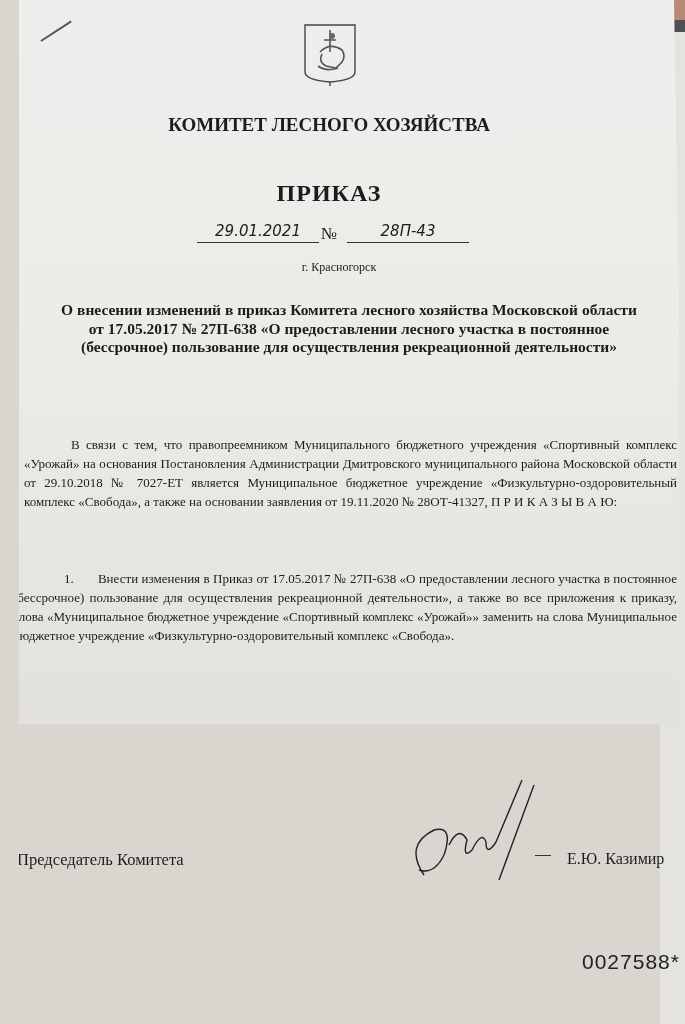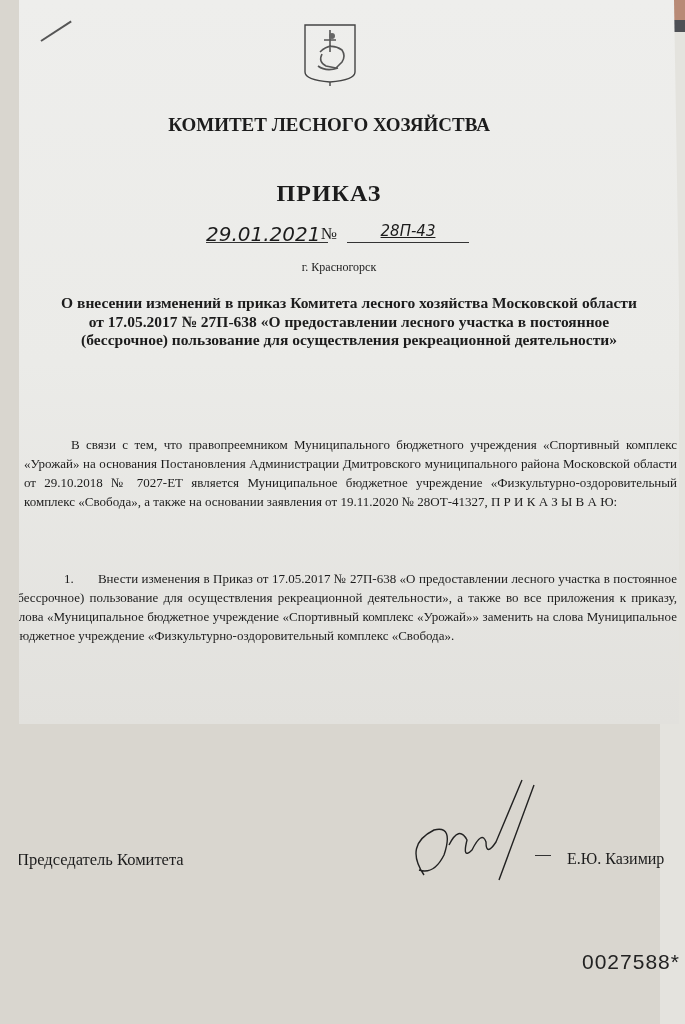--- a/index.html
+++ b/index.html
@@ -18,25 +18,25 @@
     clip-path:polygon(0 0, 655px 0, 672px 1024px, 0 1024px);
     margin-left:19px;
   }
   .slash { position:absolute; left:22px; top:40px; width:36px; height:2px; background:#555; transform:rotate(-33deg); transform-origin:left center; }
   .emblem { position:absolute; left:283px; top:22px; width:56px; height:66px; }
   .header { position:absolute; left:0; width:620px; text-align:center; font-weight:bold; font-size:19px; line-height:22px; }
   .h1 { top:114px; }
   .h2 { top:135px; }
   .title { position:absolute; left:0; width:620px; top:180px; text-align:center; font-weight:bold; font-size:24px; letter-spacing:1px; }
   .dateline { position:absolute; top:218px; left:178px; width:280px; height:30px; font-size:17px; }
-  .dateline .date { position:absolute; left:9px; width:122px; border-bottom:1px solid #333; font-family:"DejaVu Sans", sans-serif; font-style:italic; font-size:20px; top:4px; height:20px; }
+  .dateline .date { position:absolute; left:0; width:122px; border-bottom:1px solid #333; text-align:center; font-family:"DejaVu Sans", sans-serif; font-style:italic; font-size:15px; top:4px; height:20px; }
   .dateline .no { position:absolute; left:124px; top:6px; }
-  .dateline .num { position:absolute; left:150px; width:122px; border-bottom:1px solid #333; text-align:center; font-family:"DejaVu Sans", sans-serif; font-style:italic; font-size:15px; top:4px; height:20px;text-decoration:underline; }
+  .dateline .num { position:absolute; left:150px; width:122px; border-bottom:1px solid #333; text-align:center; font-family:"DejaVu Sans", sans-serif; font-style:italic; font-size:15px; top:4px; height:20px; }
   .city { position:absolute; top:260px; left:0; width:640px; text-align:center; font-size:12px; }
-  .subject { position:absolute; top:294px; left:40px; width:580px; text-align:center; font-weight:bold; font-size:15.5px; line-height:18.5px; }
+  .subject { position:absolute; top:301px; left:40px; width:580px; text-align:center; font-weight:bold; font-size:15.5px; line-height:18.5px; }
   .body-text { position:absolute; left:5px; width:653px; font-size:13px; line-height:19px; text-align:justify; }
   .p1 { top:435px; text-indent:47px; }
   .p2 { top:569px; left:-6px; width:664px; text-indent:51px; }
   .item { position:absolute; left:35px; font-size:17.5px; }
   .item .n { display:inline-block; width:54px; }
   .i2 { top:720px; }
   .i3 { top:746px; }
   .sign-role { position:absolute; left:-2px; top:850px; font-size:16.5px; }
   .signature { position:absolute; left:385px; top:775px; width:135px; height:115px; }
   .sign-name { position:absolute; left:548px; top:850px; font-size:16px; }

